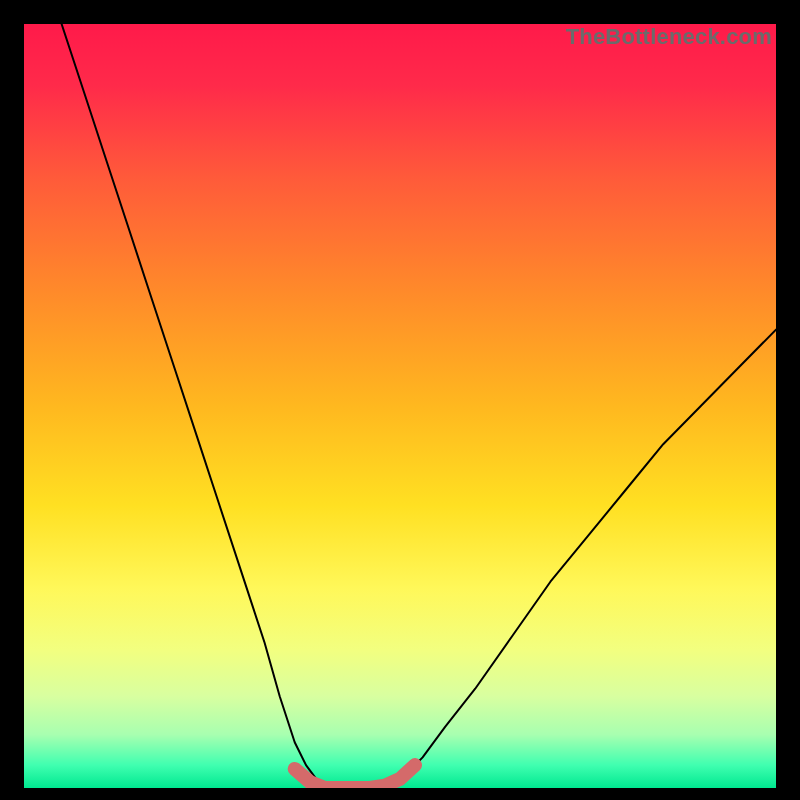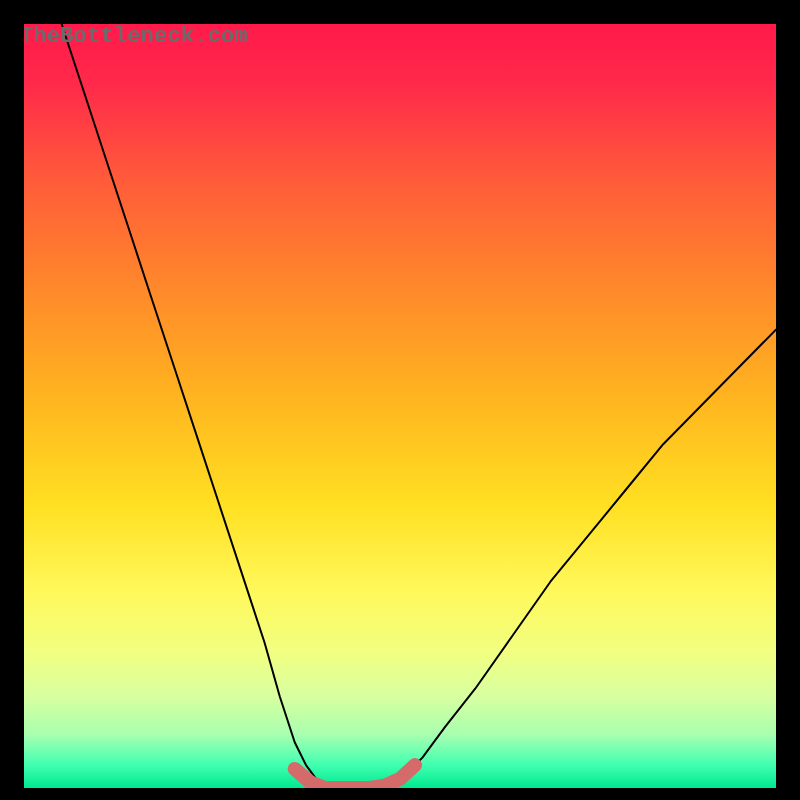--- a/index.html
+++ b/index.html
@@ -24,22 +24,22 @@
     top: 24px;
     width: 752px;
     height: 764px;
     overflow: hidden;
   }
   .watermark {
     position: absolute;
     top: 0;
     right: 0;
     width: 752px;
-    text-align: left;
-    font-family: Liberation Mono, monospace;
+    text-align: right;
+    font-family: Liberation Sans, sans-serif;
     font-size: 22px;
     font-weight: 600;
     color: #6b6b6b;
     letter-spacing: 0.2px;
     padding-right: 4px;
     padding-top: 0px;
     z-index: 5;
     user-select: none;
   }
   svg.bg, svg.curve {

